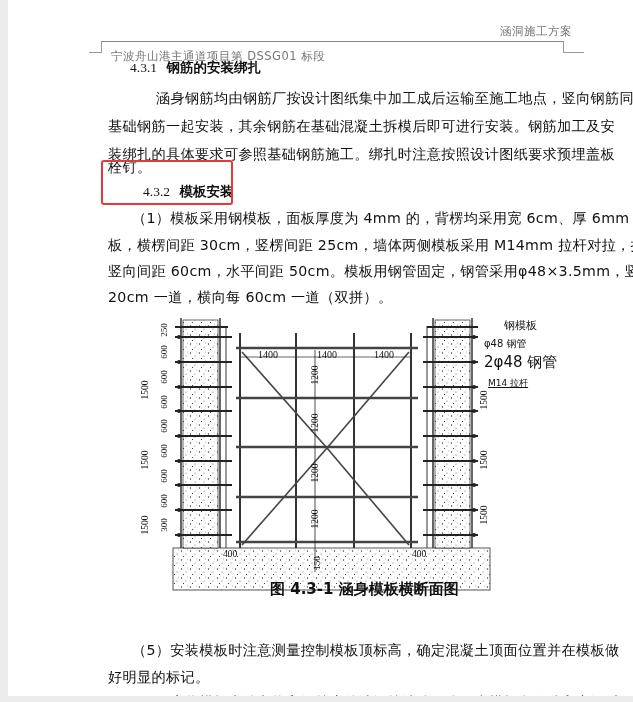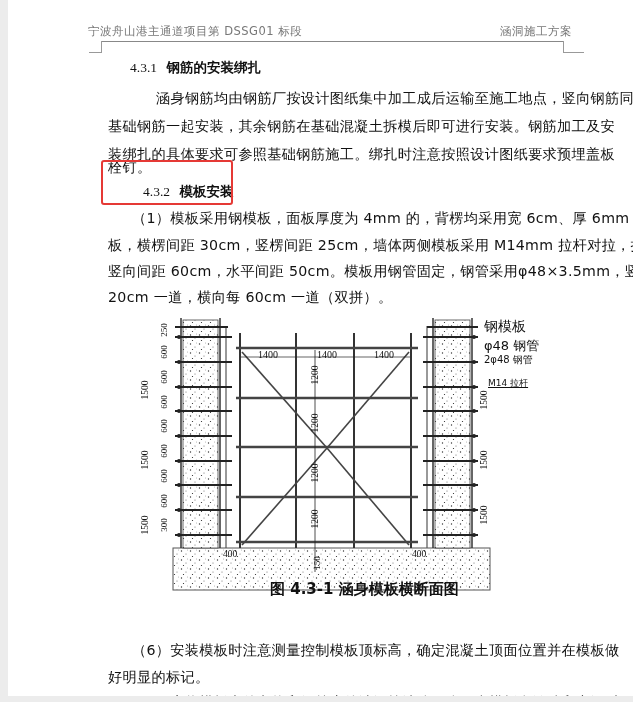--- a/index.html
+++ b/index.html
@@ -1,19 +1,19 @@
 <!DOCTYPE html>
 <html><head>
 <meta charset="utf-8">
 <style>
   html,body{margin:0;padding:0;}
   body{width:633px;height:702px;background:#ececec;position:relative;overflow:hidden;font-family:"DejaVu Sans","Liberation Sans",sans-serif;}
   .page{position:absolute;left:8px;top:0;width:625px;height:702px;background:#ffffff;}
   .hdr{position:absolute;top:24px;height:16px;font-size:11.5px;color:#777;letter-spacing:0.5px;}
-  .hdr-left{left:88px;}
+  .hdr-left{left:111px;margin-top:25px;}
   .hdr-right{left:500px;}
   .hdr-line{position:absolute;left:101px;top:41px;width:462px;border-top:1px solid #888;}
   .crop{position:absolute;border-color:#999;border-style:solid;}
   .crop-tl{left:89px;top:41px;width:12px;height:11px;border-width:0 1px 1px 0;}
   .crop-tr{left:563px;top:41px;width:20px;height:11px;border-width:0 0 1px 1px;}
   .txt{position:absolute;font-size:14px;color:#111;white-space:nowrap;font-family:"DejaVu Sans","Liberation Sans",sans-serif;}
   .body-text{font-size:14.2px;letter-spacing:0.3px;}
   .latin{font-family:"Liberation Serif","DejaVu Serif",serif;}
   .heading{font-weight:bold;font-size:13.5px;}
   .heading .num{font-family:"Liberation Serif","DejaVu Serif",serif;font-weight:normal;}
@@ -171,23 +171,23 @@
 <div class="txt latin" style="left:157px;top:520px;font-size:9px;transform:rotate(-90deg);">300</div>
 
 <div class="txt latin" style="left:135px;top:385px;font-size:9.5px;transform:rotate(-90deg);">1500</div>
 <div class="txt latin" style="left:135px;top:455px;font-size:9.5px;transform:rotate(-90deg);">1500</div>
 <div class="txt latin" style="left:135px;top:520px;font-size:9.5px;transform:rotate(-90deg);">1500</div>
 
 <div class="txt latin" style="left:474px;top:395px;font-size:9.5px;transform:rotate(-90deg);">1500</div>
 <div class="txt latin" style="left:474px;top:455px;font-size:9.5px;transform:rotate(-90deg);">1500</div>
 <div class="txt latin" style="left:474px;top:510px;font-size:9.5px;transform:rotate(-90deg);">1500</div>
 
-<div class="txt" style="left:484px;top:318px;font-size:14px;font-family:Liberation Mono, monospace;">钢模板</div>
-<div class="txt" style="left:484px;top:337px;font-size:13px;">φ48 钢管</div>
-<div class="txt" style="left:484px;top:353px;font-size:10px;">2φ48 钢管</div>
+<div class="txt" style="left:504px;top:318px;font-size:11px;font-family:Liberation Mono, monospace;">钢模板</div>
+<div class="txt" style="left:484px;top:337px;font-size:10px;">φ48 钢管</div>
+<div class="txt" style="left:484px;top:353px;font-size:15px;">2φ48 钢管</div>
 <div class="txt" style="left:488px;top:377px;font-size:9px;text-decoration:underline;">M14 拉杆</div>
 
 <div class="caption">图 4.3-1  涵身模板横断面图</div>
 
-<div class="txt body-text" style="left:132px;top:641px;">（6）安装模板时注意测量控制模板顶标高，确定混凝土顶面位置并在模板做</div>
+<div class="txt body-text" style="left:132px;top:641px;">（5）安装模板时注意测量控制模板顶标高，确定混凝土顶面位置并在模板做</div>
 <div class="txt body-text" style="left:108px;top:668px;">好明显的标记。</div>
 <div class="txt body-text" style="left:132px;top:693px;">（3）应将模板内的杂物和钢筋上的油污等清除干净，当模板有缝隙和空洞时，</div>
 <div class="bottombar"></div>
 
 </body></html>

